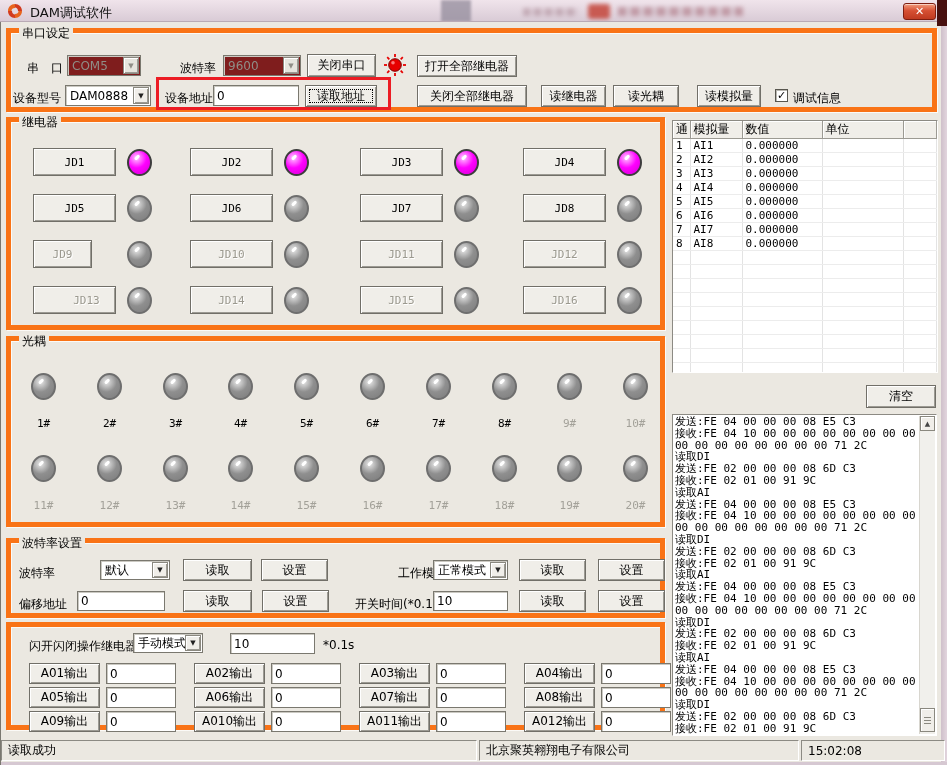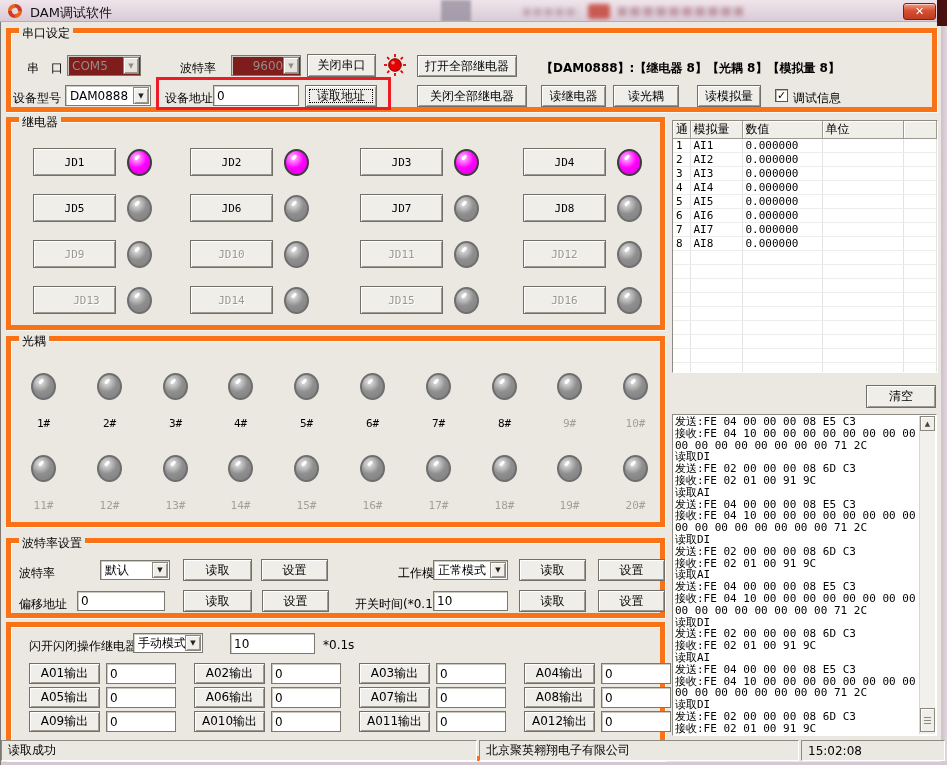--- a/index.html
+++ b/index.html
@@ -117,21 +117,21 @@
 <div class="groupbox" style="left:6px;top:28px;width:931px;height:84px;">
   <span class="group-label">串口设定</span>
 
   <span class="label" style="left:16px;top:27px;">串　口</span>
   <div class="combo disabled" style="left:56px;top:22px;width:74px;height:21px;">
     <span>COM5</span>
     <span class="arr">▼</span>
   </div>
 
   <span class="label" style="left:169px;top:27px;">波特率</span>
-  <div class="combo disabled" style="left:220px;top:22px;width:70px;height:21px;justify-content:center;">
+  <div class="combo disabled" style="left:212px;top:22px;width:78px;height:21px;">
     <span>9600</span>
     <span class="arr">▼</span>
   </div>
 
   <div class="btn" style="left:296px;top:21px;width:69px;height:23px;">关闭串口</div>
 
   <svg style="position:absolute;left:372px;top:20px;" width="24" height="24" viewBox="0 0 24 24">
     <g stroke="#e60000" stroke-width="1.8">
       <line x1="12" y1="1" x2="12" y2="4"></line>
         <line x1="12" y1="20" x2="12" y2="23"></line>
@@ -140,21 +140,20 @@
       <line x1="4.2" y1="4.2" x2="6.3" y2="6.3"></line>
         <line x1="17.7" y1="17.7" x2="19.8" y2="19.8"></line>
       <line x1="4.2" y1="19.8" x2="6.3" y2="17.7"></line>
         <line x1="17.7" y1="6.3" x2="19.8" y2="4.2"></line>
     </g>
     <circle cx="12" cy="12" r="6.3" fill="#e60000" stroke="#7c0000"></circle>
     <circle cx="10" cy="9.8" r="1.8" fill="#ff8e8e" opacity=".85"></circle>
   </svg>
 
   <div class="btn" style="left:406px;top:22px;width:100px;height:22px;">打开全部继电器</div>
-  <span class="info-bold" style="left:530px;top:27px;">【DAM0888】:【继电器  8】【光耦 8】【模拟量 8】</span>
 
   <span class="label" style="left:2px;top:57px;">设备型号</span>
   <div class="combo" style="left:54px;top:52px;width:86px;height:21px;">
     <span>DAM0888</span>
     <span class="arr">▼</span>
   </div>
 
   <span class="label" style="left:154px;top:57px;">设备地址</span>
   <input class="tin" style="left: 202px; top: 52px; width: 86px; height: 21px;" value="0">
   <div class="btn focused" style="left:294px;top:52px;width:72px;height:22px;">读取地址</div>
@@ -185,21 +184,21 @@
 
   <div class="btn small-font" style="left:22px;top:72px;width:83px;height:28px;">JD5</div>
   <div class="led off" style="left:116px;top:73px;"></div>
   <div class="btn small-font" style="left:179px;top:72px;width:83px;height:28px;">JD6</div>
   <div class="led off" style="left:273px;top:73px;"></div>
   <div class="btn small-font" style="left:349px;top:72px;width:83px;height:28px;">JD7</div>
   <div class="led off" style="left:443px;top:73px;"></div>
   <div class="btn small-font" style="left:512px;top:72px;width:83px;height:28px;">JD8</div>
   <div class="led off" style="left:606px;top:73px;"></div>
 
-  <div class="btn small-font disabled" style="left:22px;top:118px;width:83px;height:28px;">JD9</div>
+  <div class="btn small-font disabled" style="left:22px;top:118px;width:59px;height:28px;">JD9</div>
   <div class="led off" style="left:116px;top:119px;"></div>
   <div class="btn small-font disabled" style="left:179px;top:118px;width:83px;height:28px;">JD10</div>
   <div class="led off" style="left:273px;top:119px;"></div>
   <div class="btn small-font disabled" style="left:349px;top:118px;width:83px;height:28px;">JD11</div>
   <div class="led off" style="left:443px;top:119px;"></div>
   <div class="btn small-font disabled" style="left:512px;top:118px;width:83px;height:28px;">JD12</div>
   <div class="led off" style="left:606px;top:119px;"></div>
 
   <div class="btn small-font disabled" style="left:22px;top:164px;width:83px;height:28px;padding-left:24px;">JD13</div>
   <div class="led off" style="left:116px;top:165px;"></div>
@@ -452,21 +451,21 @@
   <input class="tin" style="left: 66px; top: 48px; width: 88px; height: 20px;" value="0">
   <div class="btn" style="left:172px;top:47px;width:69px;height:22px;">读取</div>
   <div class="btn" style="left:251px;top:47px;width:67px;height:22px;">设置</div>
 
   <span class="label" style="left:344px;top:53px;">开关时间(*0.1s)</span>
   <input class="tin" style="left: 422px; top: 48px; width: 75px; height: 20px;" value="10">
   <div class="btn" style="left:508px;top:47px;width:67px;height:22px;">读取</div>
   <div class="btn" style="left:587px;top:47px;width:67px;height:22px;">设置</div>
 </div>
 
-<div class="groupbox" style="left:6px;top:622px;width:659px;height:139px;">
+<div class="groupbox" style="left:6px;top:622px;width:659px;height:108px;">
   <span class="label" style="left:18px;top:11px;">闪开闪闭操作继电器</span>
   <div class="combo" style="left:122px;top:6px;width:70px;height:20px;">
     <span>手动模式</span>
     <span class="arr">▼</span>
   </div>
   <input class="tin" style="left: 219px; top: 6px; width: 85px; height: 21px;" value="10">
   <span class="label" style="left:312px;top:11px;">*0.1s</span>
 
   <div class="btn" style="left:18px;top:36px;width:71px;height:21px;">A01输出</div>
   <input class="tin" style="left: 95px; top: 36px; width: 70px; height: 21px;" value="0">

